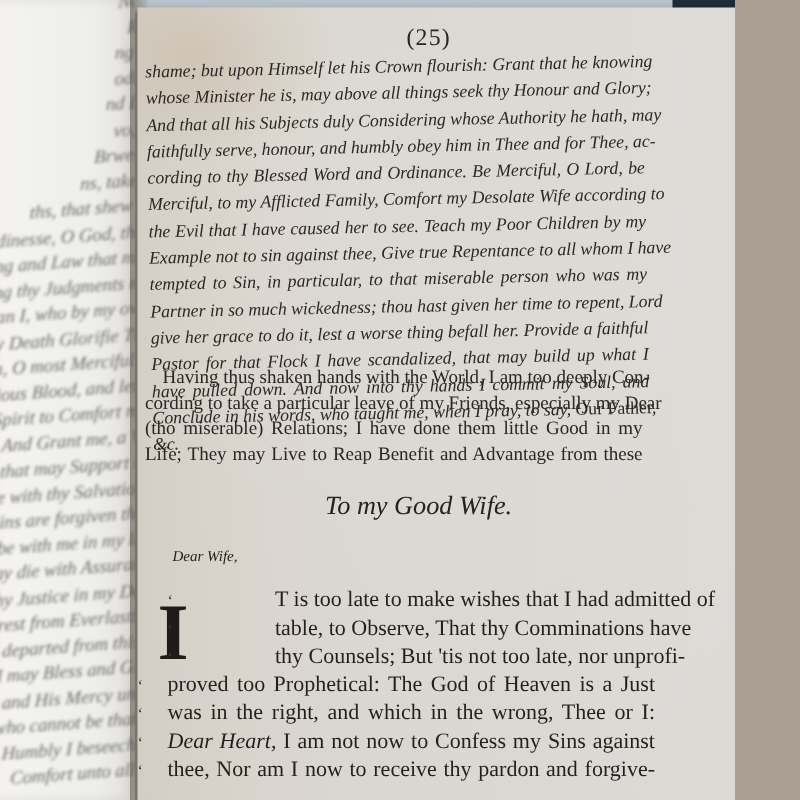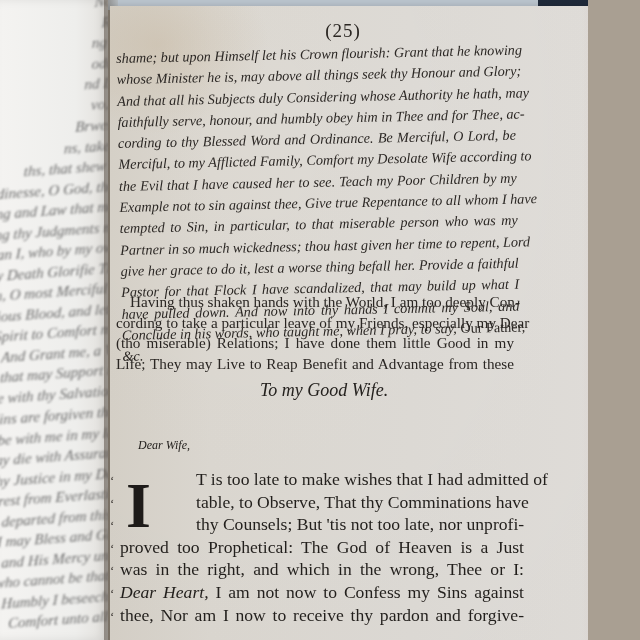--- a/index.html
+++ b/index.html
@@ -108,45 +108,45 @@
       font-family: "Liberation Serif", serif;
       font-size: 15.2px;
       line-height: 20.5px;
       color: #2a2623;
     }
     .para2 .line { display: block; white-space: nowrap; text-align: justify; text-align-last: justify; }
     .para2 .line.first { padding-left: 14px; }
     .para2 .line.last { text-align-last: left; }
     .letter-heading {
       position: absolute;
-      left: 150px; top: 374px;
-      font-family: "Liberation Serif", serif;
-      font-style: italic;
-      font-size: 18px;
+      left: 150px; top: 386px;
+      font-family: "Liberation Serif", serif;
+      font-style: italic;
+      font-size: 21px;
       color: #24211e;
     }
     .salutation {
       position: absolute;
       left: 28px; top: 432px;
       font-family: "Liberation Serif", serif;
       font-style: italic;
       font-size: 12px;
       color: #24211e;
     }
     .letter-body {
       position: absolute;
       left: 0px; top: 462px;
       width: 414px;
       font-family: "Liberation Serif", serif;
       font-size: 17.6px;
       line-height: 22.6px;
       color: #221f1c;
     }
-    .letter-body .line { display: block; white-space: nowrap; position: relative; text-align: justify; text-align-last: justify; padding-left: 10px; }
-    .letter-body .line.indent { padding-left: 86px; }
+    .letter-body .line { display: block; white-space: nowrap; position: relative; text-align: justify; text-align-last: justify; padding-left: 24px; }
+    .letter-body .line.indent { padding-left: 86px; margin-left: 24px; }
     .letter-body .line::before {
       content: "\2018";
       position: absolute; left: 0; top: 2px;
       font-size: 13px; color: #3a3531;
     }
     .drop-cap {
       position: absolute;
       left: 16px; top: 468px;
       font-family: "Liberation Serif", serif;
       font-size: 64px;

